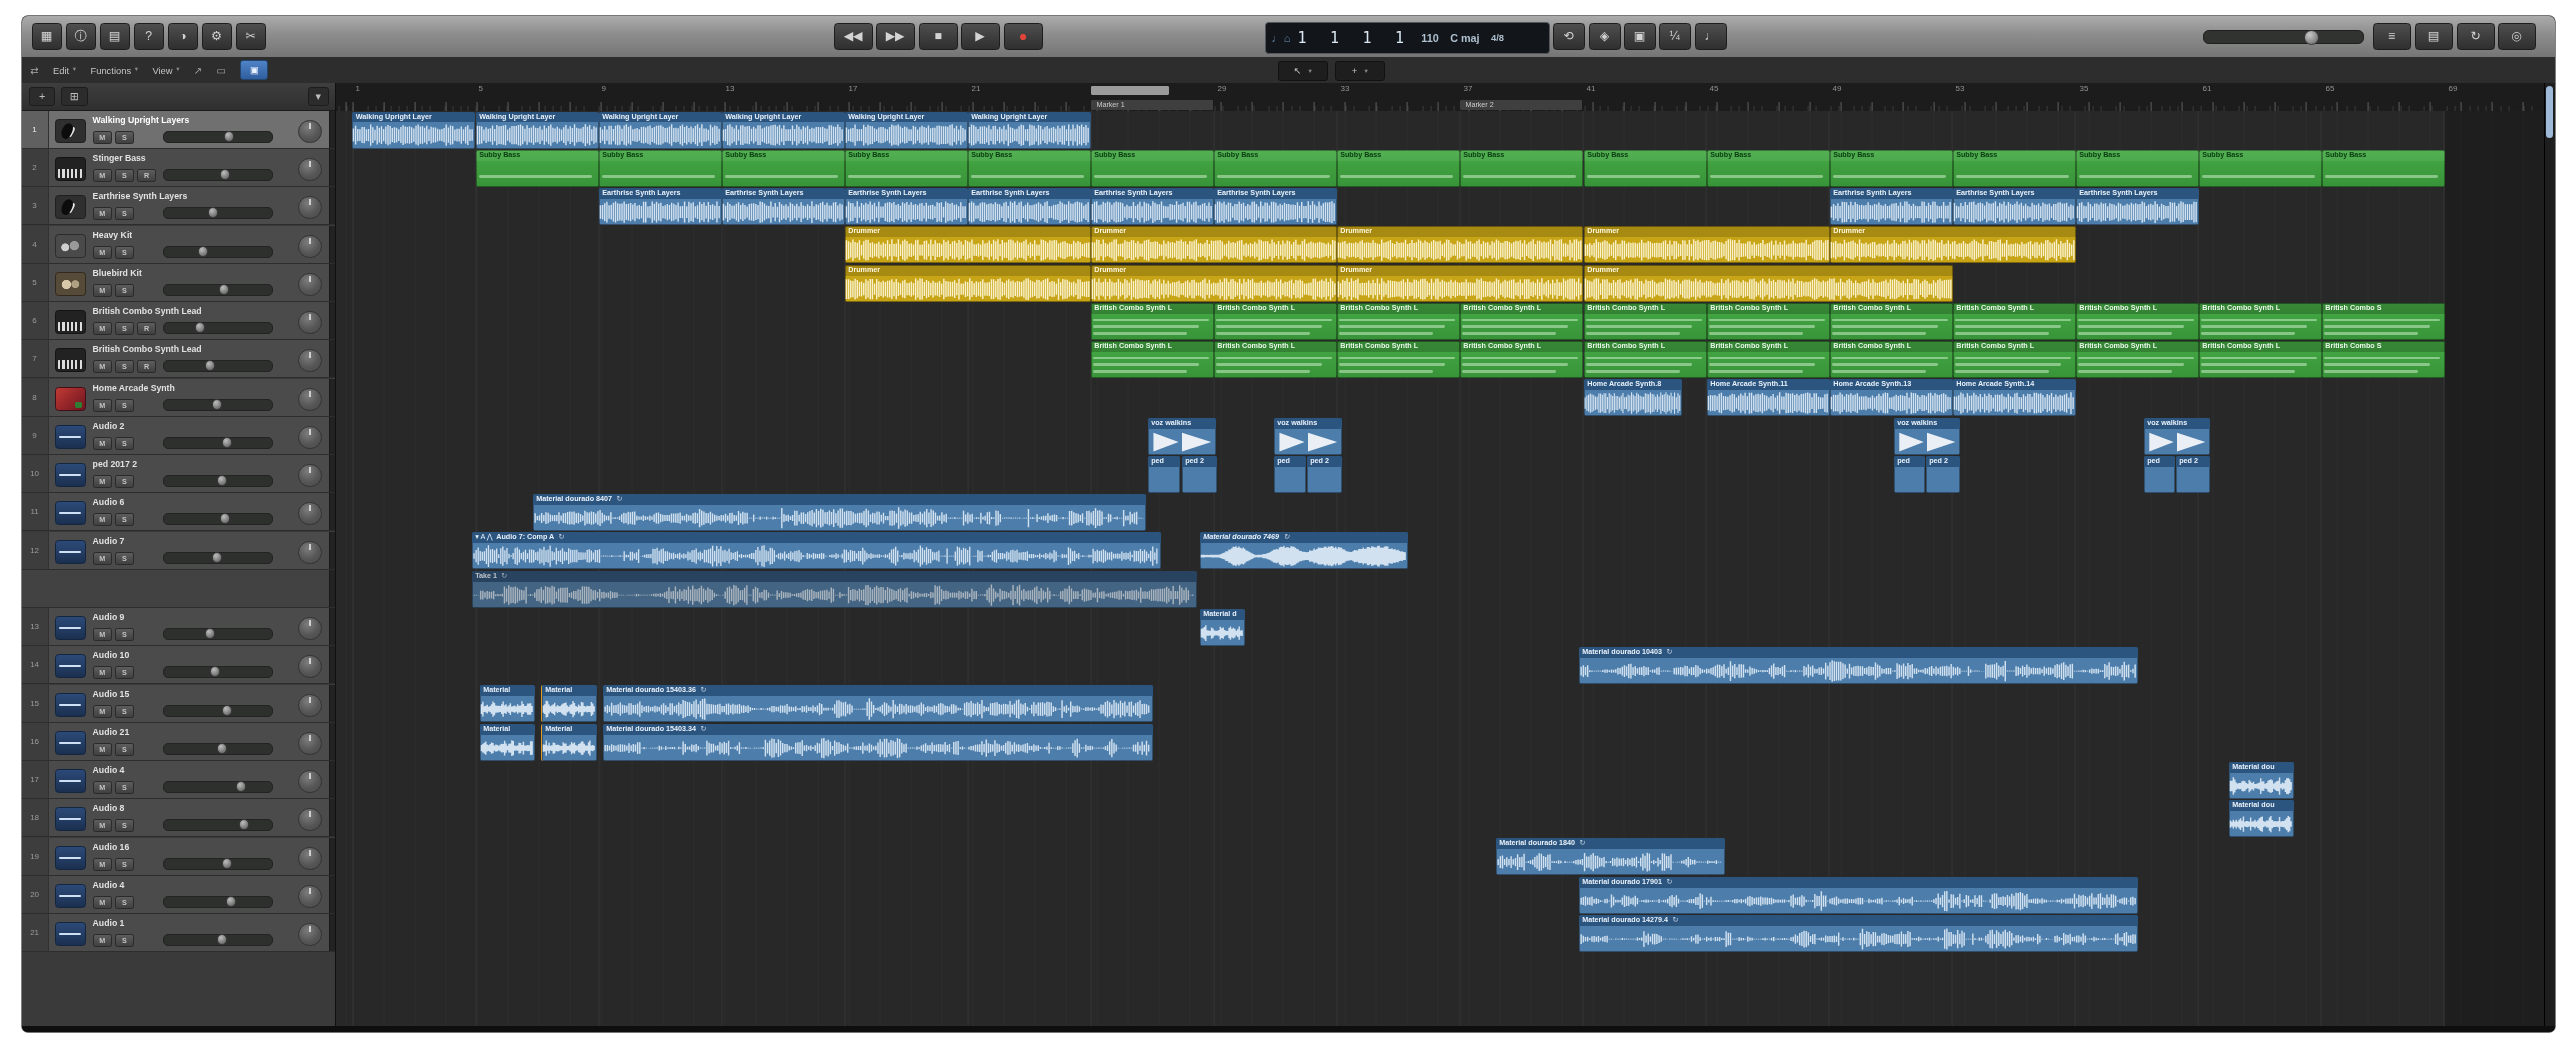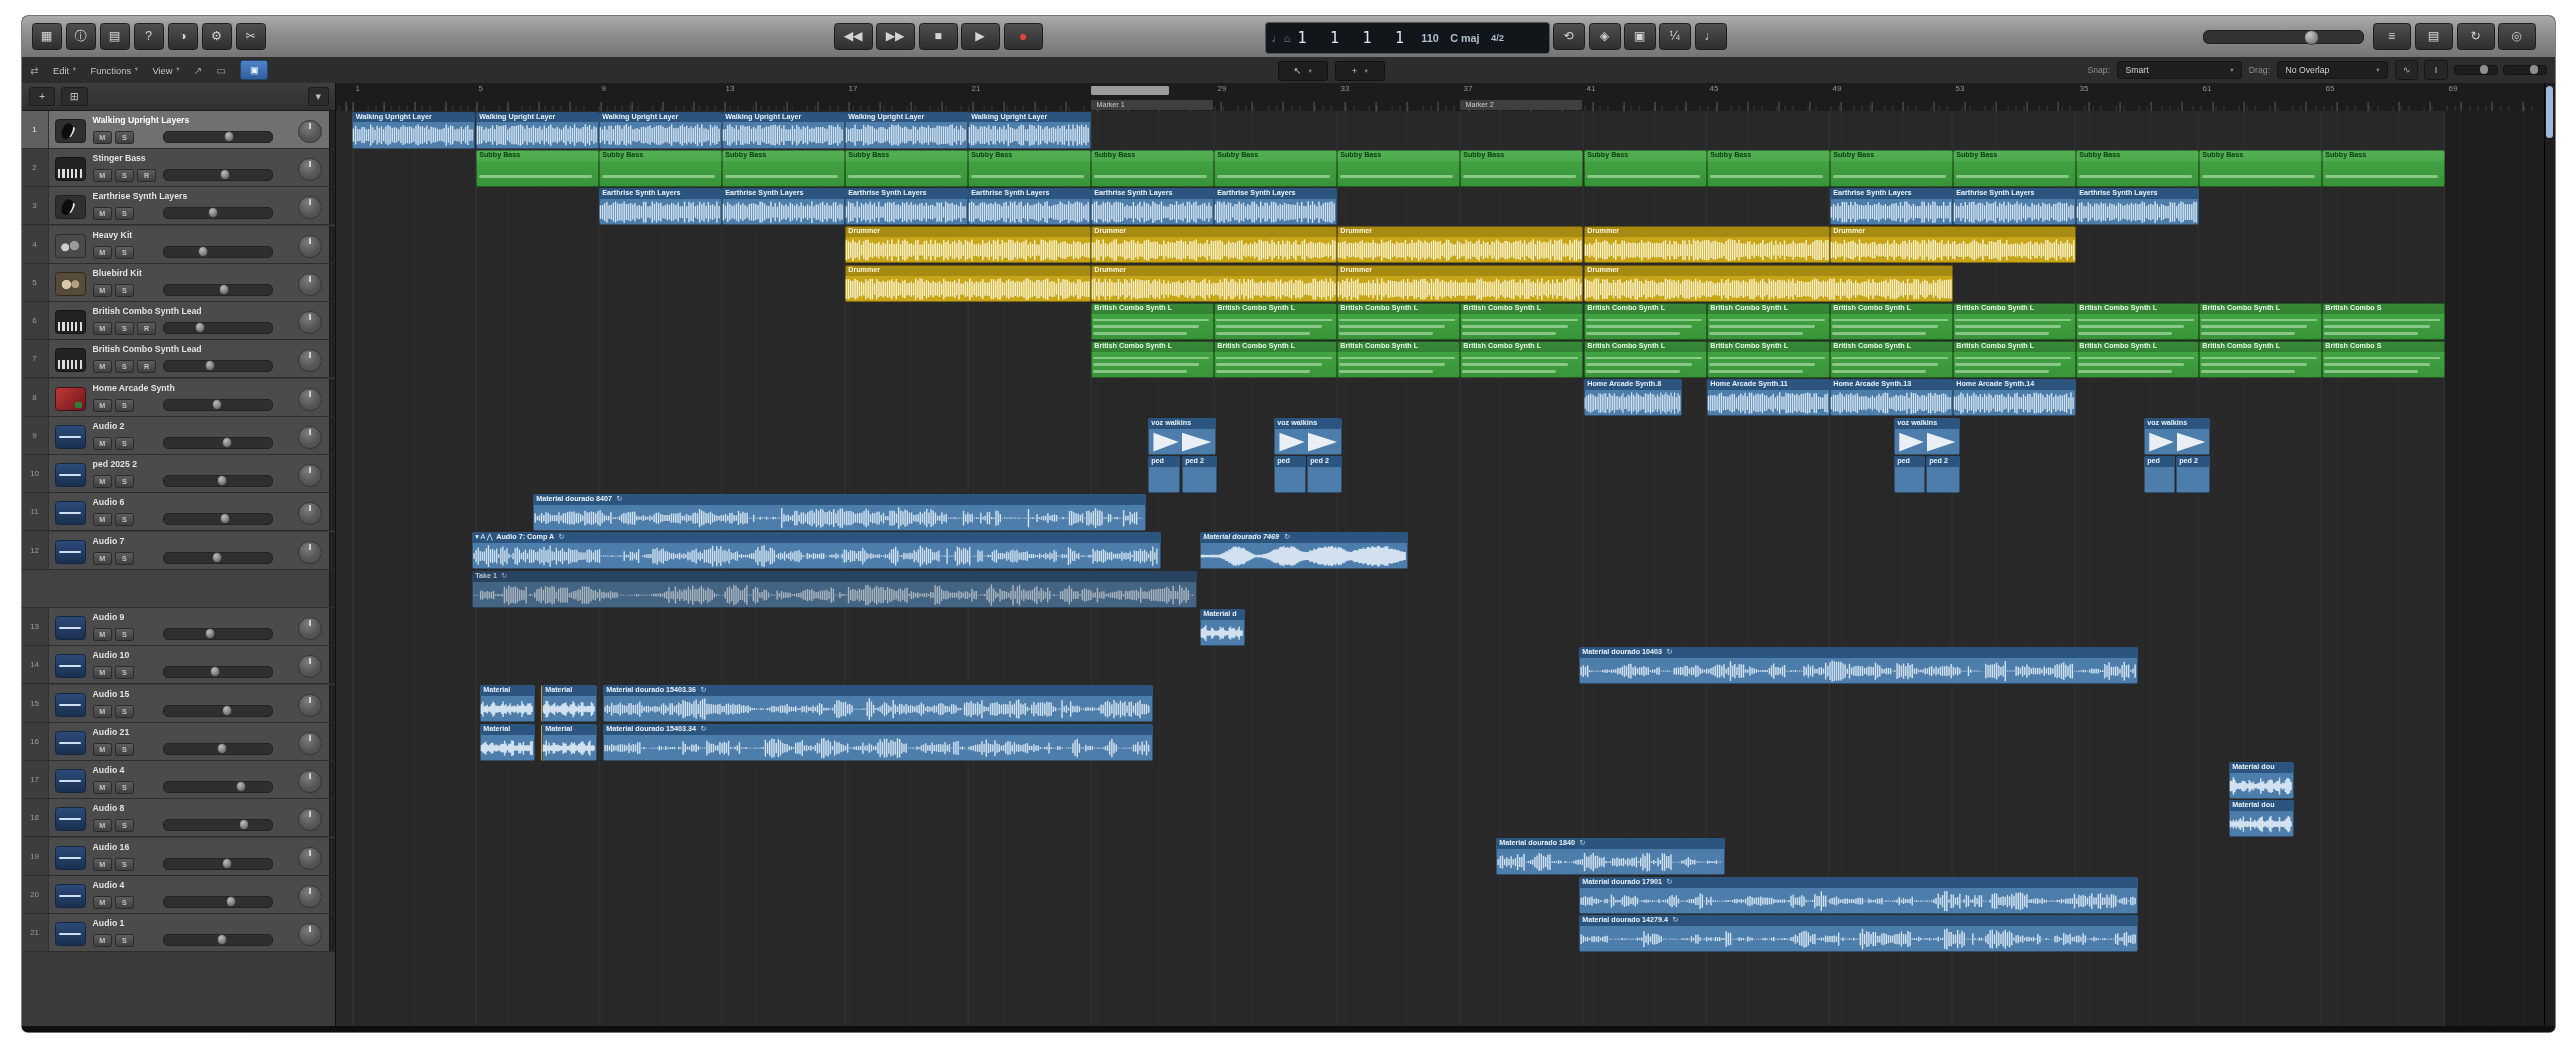--- a/index.html
+++ b/index.html
@@ -138,21 +138,21 @@
 <div id="appwindow">
 
   <div id="chrome">
     <div id="leftbtns"></div>
     <div id="transport"></div>
     <div id="lcd">
       <div class="modeicons">♩⌂</div>
       <div class="pos" id="lcdpos">1 1 1 1</div>
       <div class="small">110</div>
       <div class="small">C maj</div>
-      <div class="tsig">4/2</div>
+      <div class="tsig">4/8</div>
     </div>
     <div id="postlcd"></div>
     <div class="volwrap" id="mastervol" style="left:2181px;width:159px;">
       <div class="volthumb" id="volthumb" style="left: 100px;"></div>
     </div>
     <div id="rightbtns"></div>
   <div class="cbtn" style="left: 10px; width: 30px;">▦</div>
       <div class="cbtn" style="left: 44px; width: 30px;">ⓘ</div>
       <div class="cbtn" style="left: 78px; width: 30px;">▤</div>
       <div class="cbtn" style="left: 112px; width: 30px;">?</div>
@@ -190,42 +190,20 @@
     <div id="tools">
       <div class="toolbox">
         <span id="tool1">↖</span>
           <span class="caret">▾</span>
       </div>
       <div class="toolbox">
         <span id="tool2">+</span>
           <span class="caret">▾</span>
       </div>
     </div>
-    <div id="menuright">
-      <span class="dimlabel">Snap:</span>
-      <div class="valbox" style="min-width:108px;">
-        <span>Smart</span>
-          <span class="caret">▾</span>
-      </div>
-      <span class="dimlabel">Drag:</span>
-      <div class="valbox" style="min-width:94px;">
-        <span>No Overlap</span>
-          <span class="caret">▾</span>
-      </div>
-      <div id="zoomicons" style="display: flex; gap: 5.8px; align-items: center;">
-          <span class="zbtn">∿</span>
-          <span class="zbtn">I</span>
-          <span class="zslider">
-            <i></i>
-          </span>
-   <span class="zslider">
-            <i></i>
-          </span>
-        </div>
-    </div>
   </div>
 
   <div id="content">
     <div id="headercol">
       <div id="htop">
         <div class="hbtn">+</div>
         <div class="hbtn">⊞</div>
         <div class="spacer"></div>
         <div class="hbtn" style="width:19px;margin-right:5.8px;">▾</div>
       </div>
@@ -355,21 +333,21 @@
             </div>
        <div class="vslider">
          <div class="vknob" style="left:58px"></div>
        </div>
        <div class="pan"></div>
        <div class="hmeter"></div>
      </div>
           <div class="hrow" style="top:344px">
        <div class="hnum">10</div>
        <div class="tico tico-audio"></div>
-       <div class="hname">ped 2025 2</div>
+       <div class="hname">ped 2017 2</div>
        <div class="hbtns">
               <div class="msr">M</div>
               <div class="msr">S</div>
             </div>
        <div class="vslider">
          <div class="vknob" style="left:53px"></div>
        </div>
        <div class="pan"></div>
        <div class="hmeter"></div>
      </div>

